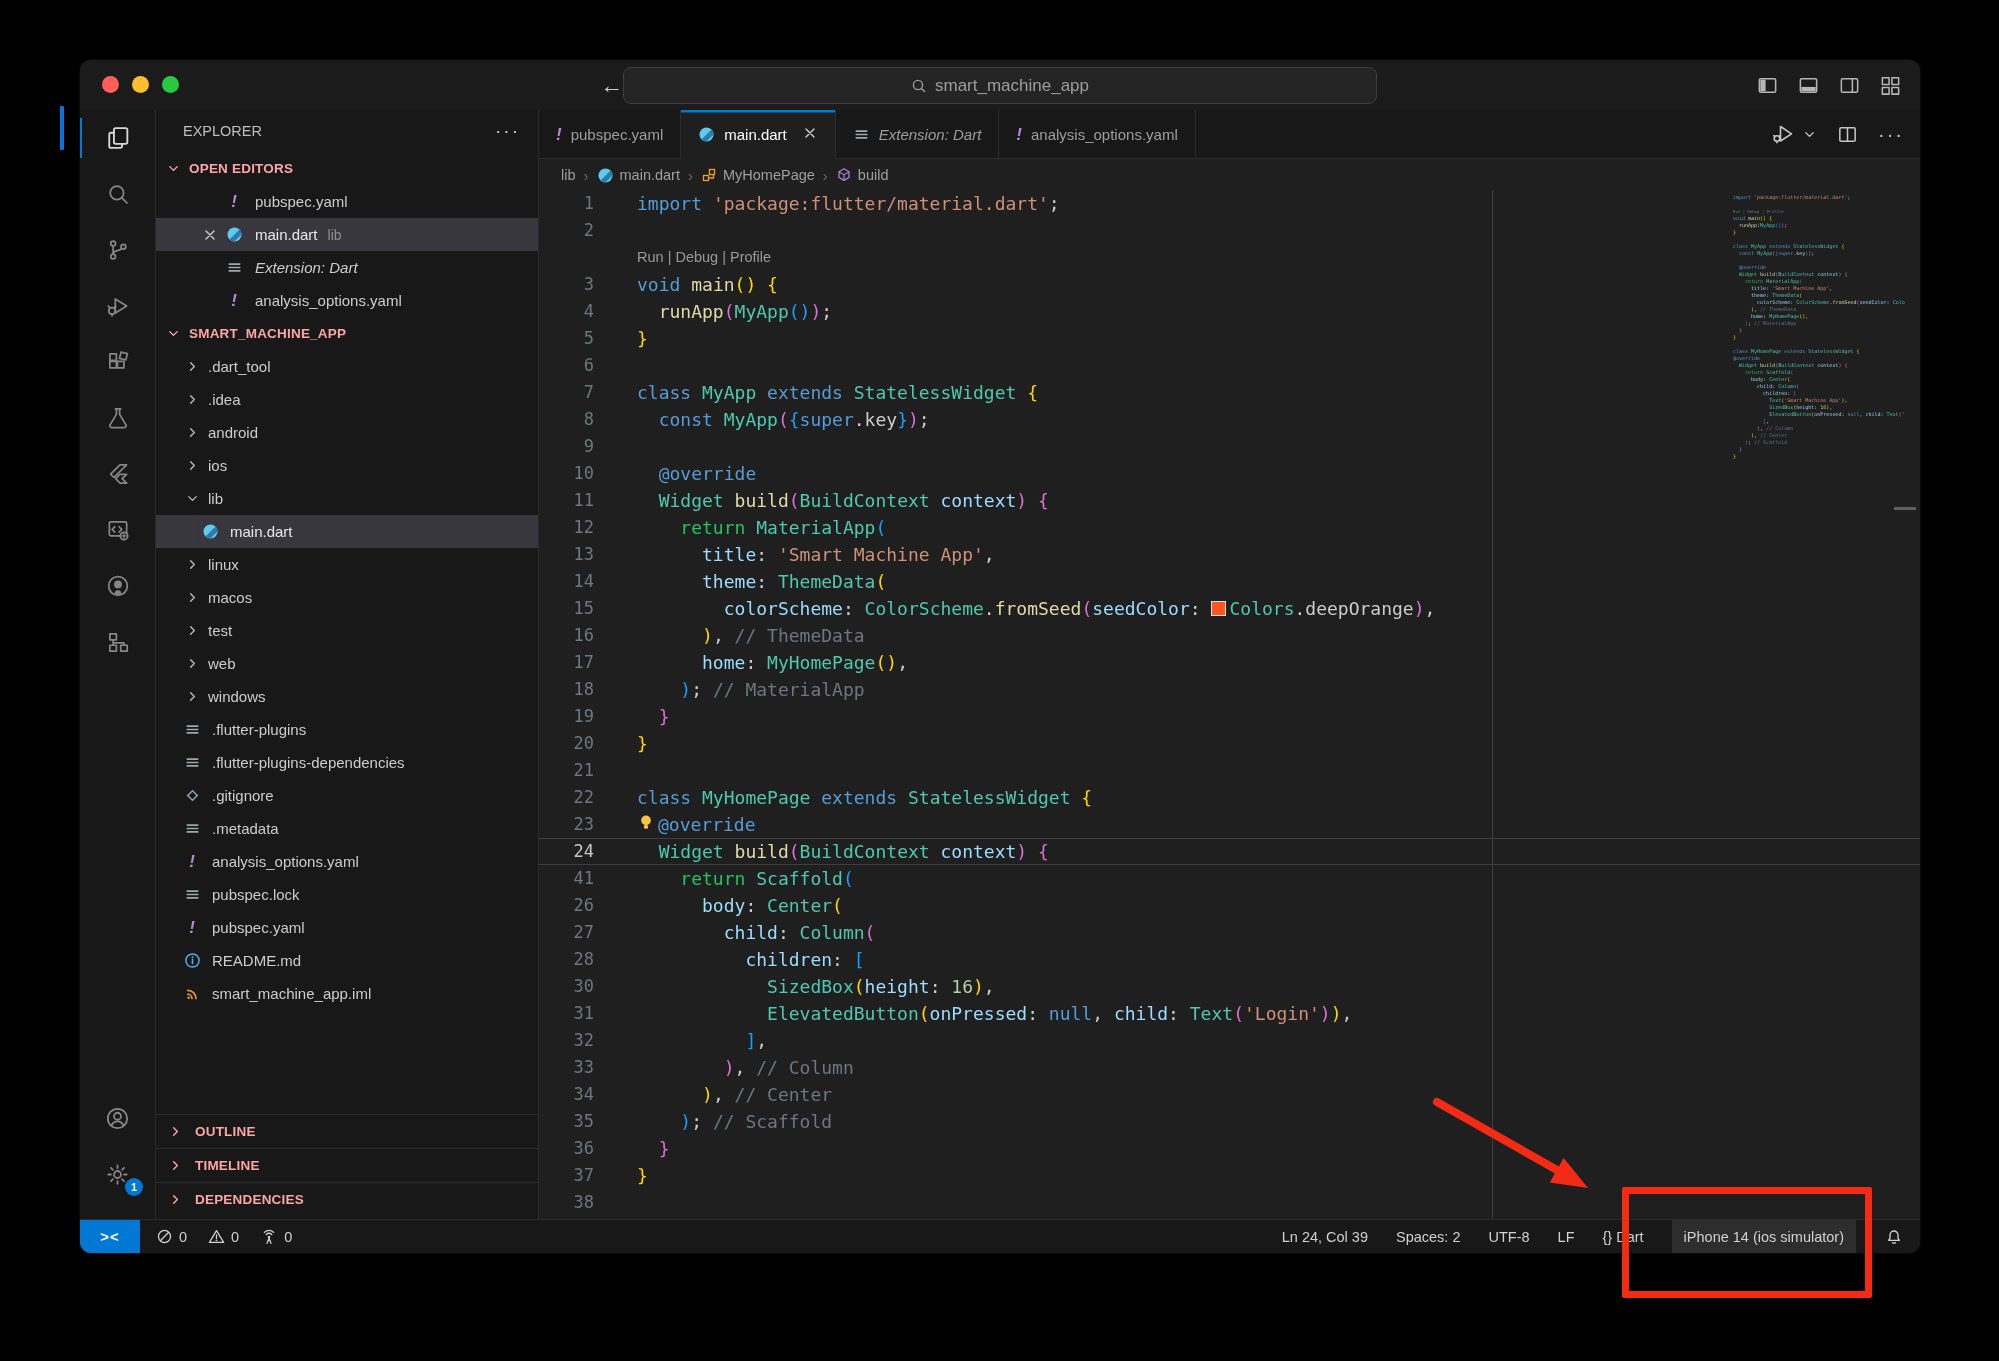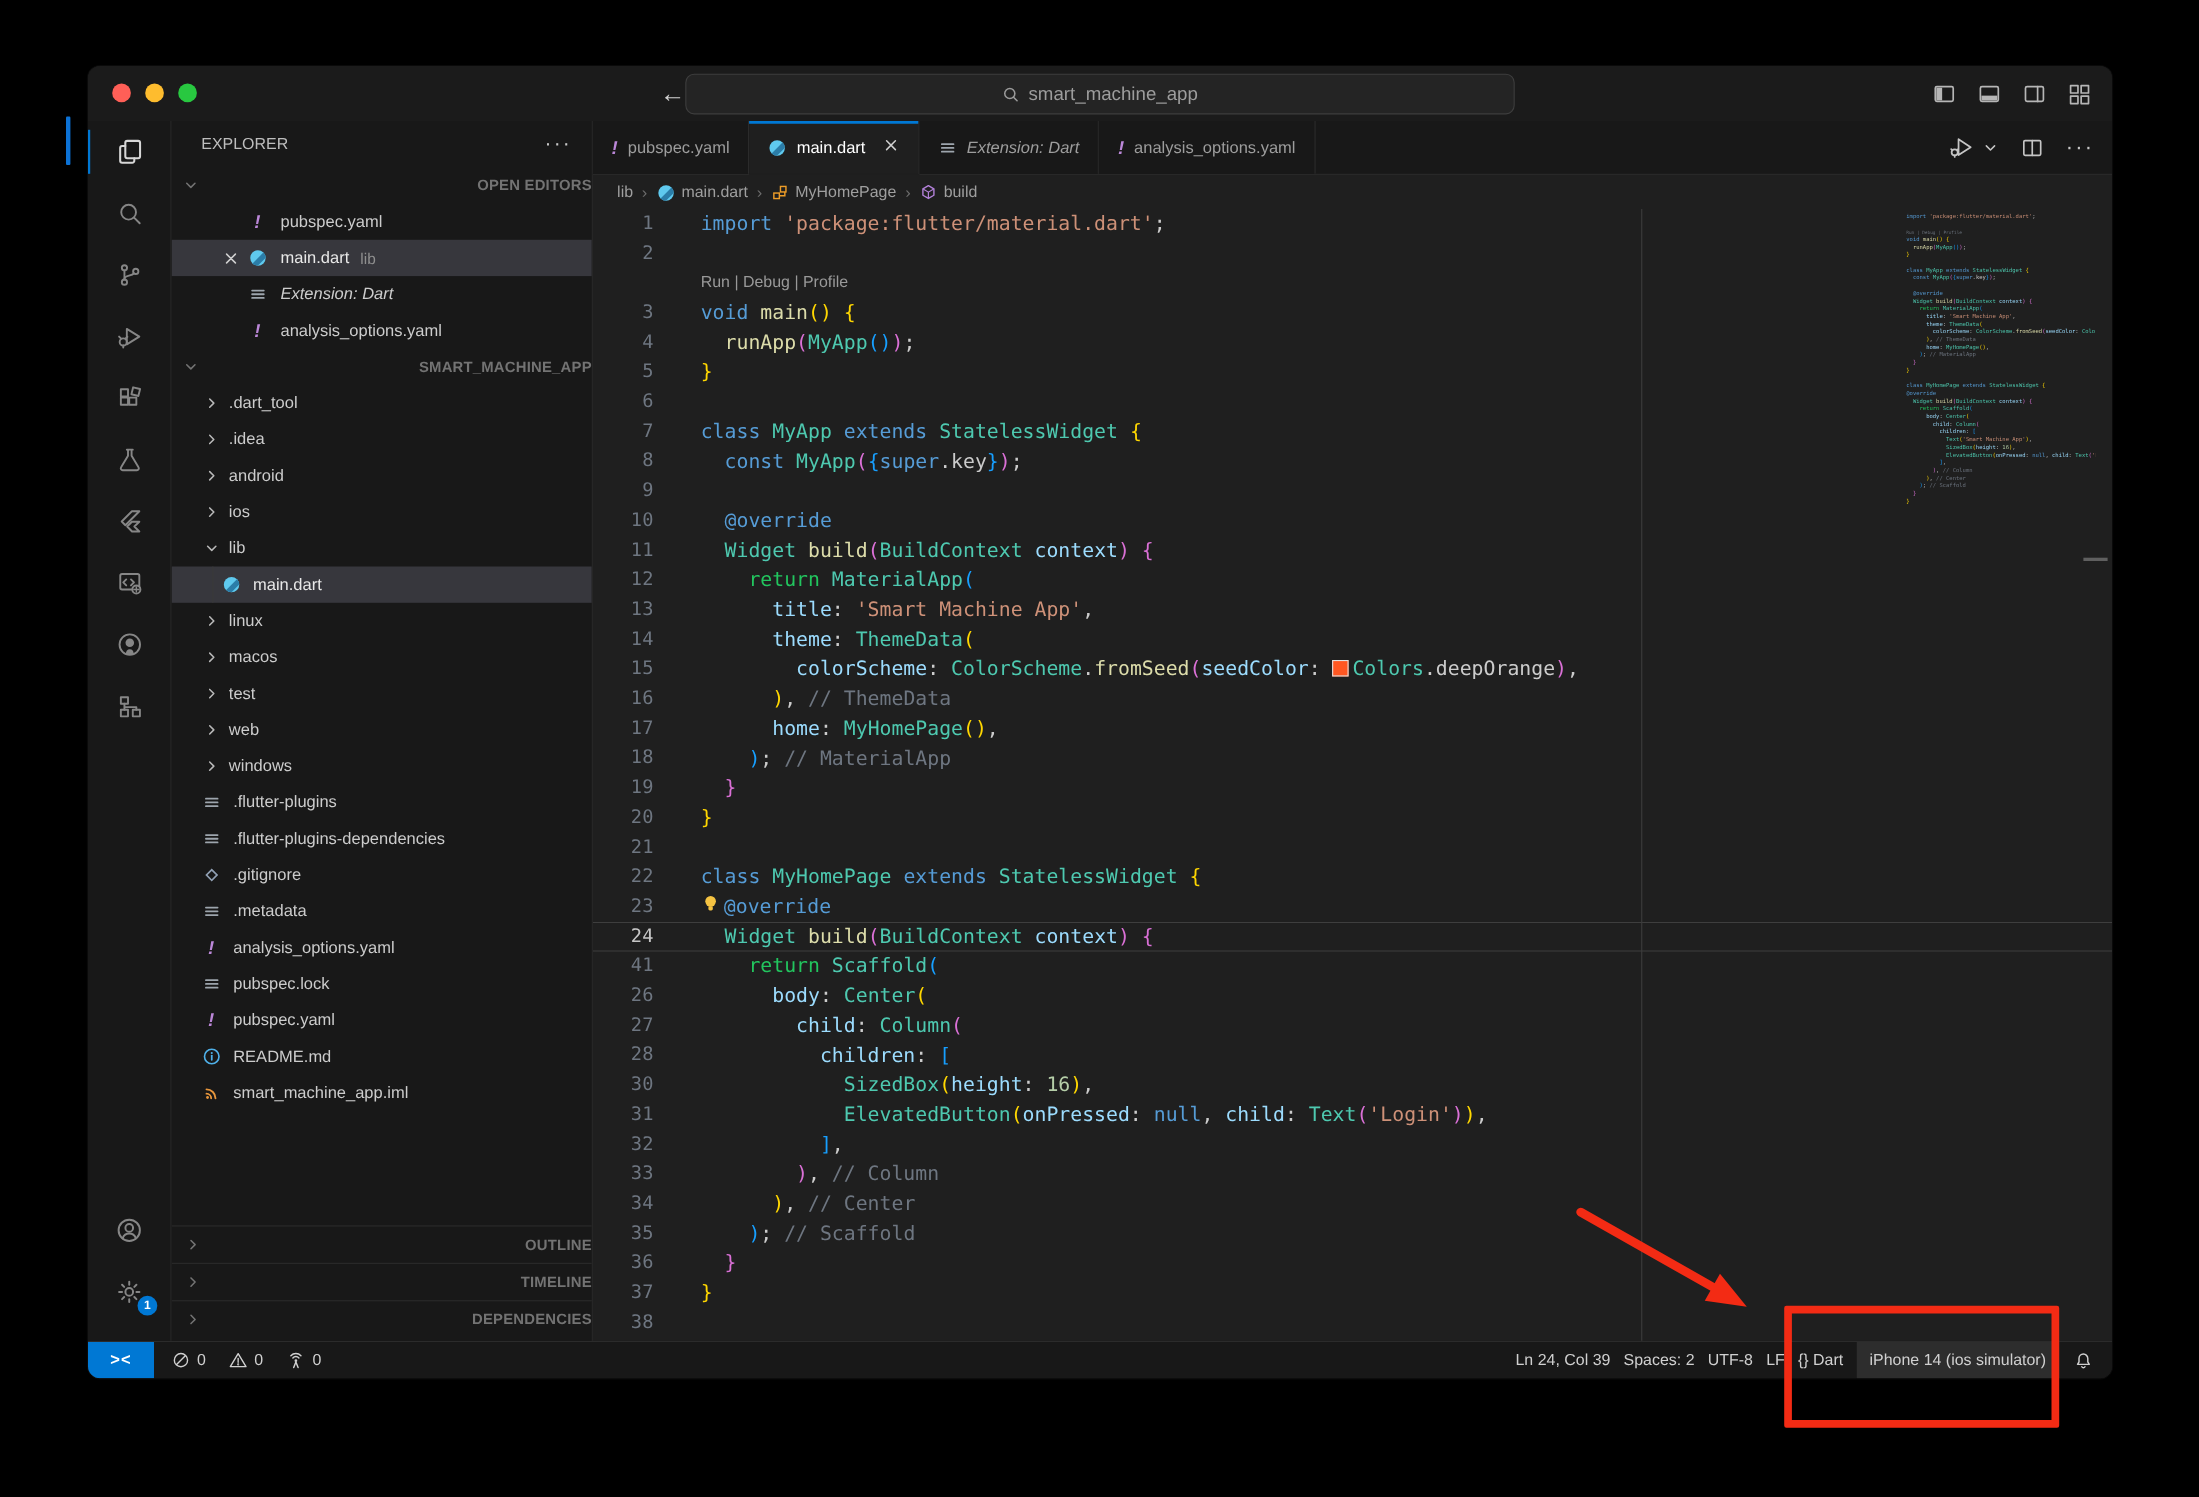--- a/index.html
+++ b/index.html
@@ -23,21 +23,21 @@
   .act-item.active{color:#d7d7d7;}
   .act-item.active::before{content:'';position:absolute;left:0;top:8px;bottom:8px;width:2px;background:#0078d4;}
   .act-bottom{margin-top:auto;padding-bottom:18px;}
   .badge{position:absolute;right:12px;bottom:6px;min-width:18px;height:18px;border-radius:10px;background:#0078d4;color:#fff;font-size:11px;display:flex;align-items:center;justify-content:center;font-weight:700;}
   
   .sidebar{width:382px;background:#181818;border-right:1px solid #2b2b2b;position:relative;flex:none;font-size:15px;overflow:hidden;}
   .sb-title{height:42px;display:flex;align-items:center;padding:0 18px 0 27px;font-size:14.5px;color:#bdbdbd;}
   .sb-title .sp{flex:1}
   .row{height:33px;display:flex;align-items:center;position:relative;color:#cccccc;}
   .row.selected{background:#37373d;}
-  .sec-head{font-weight:700;font-size:13.5px;letter-spacing:.2px;color:#737373;padding-left:10px;gap:20px;justify-content:space-between;}
+  .sec-head{font-weight:700;font-size:13.5px;letter-spacing:.2px;color:#fca5a5;padding-left:10px;gap:8px;}
   .oe-x{width:26px;margin-left:41px;display:flex;justify-content:center;color:#cfcfcf;}
   .oe-nox{width:26px;margin-left:41px;}
   .fic{width:22px;display:flex;justify-content:center;margin-right:10px;flex:none;}
   .lbl{white-space:nowrap;}
   .lbl.it{font-style:italic;}
   .detail{color:#8f8f8f;margin-left:10px;font-size:14px;}
   .tree .chev{width:20px;margin-left:26px;margin-right:6px;display:flex;justify-content:center;color:#b8b8b8;}
   .tree .ficr{width:20px;margin-left:26px;margin-right:10px;display:flex;justify-content:center;}
   .tree .ficc{width:20px;margin-left:44px;margin-right:10px;display:flex;justify-content:center;}
   .row.child::before{content:'';position:absolute;left:37px;top:0;bottom:0;width:1px;background:#3a3a3a;}
@@ -69,21 +69,21 @@
   .bulb{display:inline-block;width:21px;}
   .ruler{position:absolute;left:953px;top:0;bottom:0;width:1px;background:#3c3c3c;pointer-events:none;}
   .minimap{position:absolute;top:4px;right:15px;width:172px;overflow:hidden;font-family:"DejaVu Sans Mono",monospace;font-size:5px;line-height:7px;white-space:pre;opacity:.95;}
   .mm-line{height:7px;}
   .ovr-mark{position:absolute;right:4px;top:317px;width:22px;height:3px;background:#5f5f5f;}
   
   .statusbar{position:absolute;left:0;right:0;bottom:0;height:33px;background:#181818;border-top:1px solid #2b2b2b;display:flex;align-items:center;font-size:14.5px;color:#d0d0d0;}
   .remote{width:60px;height:100%;background:#0078d4;color:#fff;display:flex;align-items:center;justify-content:center;font-size:15px;font-weight:600;letter-spacing:1px;}
   .sb-left{display:flex;align-items:center;gap:20px;padding-left:15px;}
   .sb-litem{display:flex;align-items:center;gap:5px;}
-  .sb-right{margin-left:auto;display:flex;align-items:center;gap:12px;padding-right:16px;height:100%;}
+  .sb-right{margin-left:auto;display:flex;align-items:center;gap:28px;padding-right:16px;height:100%;}
   .sb-ritem{display:flex;align-items:center;height:100%;}
   .sb-ritem.hl{background:#2d2d2d;padding:0 12px;}
   
   .red-rect{position:absolute;left:1622px;top:1187px;width:236px;height:97px;border:7px solid #f32b14;border-radius:2px;z-index:60;}
   #arrow-svg{position:absolute;left:0;top:0;width:1999px;height:1361px;pointer-events:none;z-index:59;}
   .blue-sliver{position:absolute;left:60px;top:106px;width:4px;height:44px;background:#0c72d6;border-radius:1px;}
 </style>
 </head>
 <body>
 

